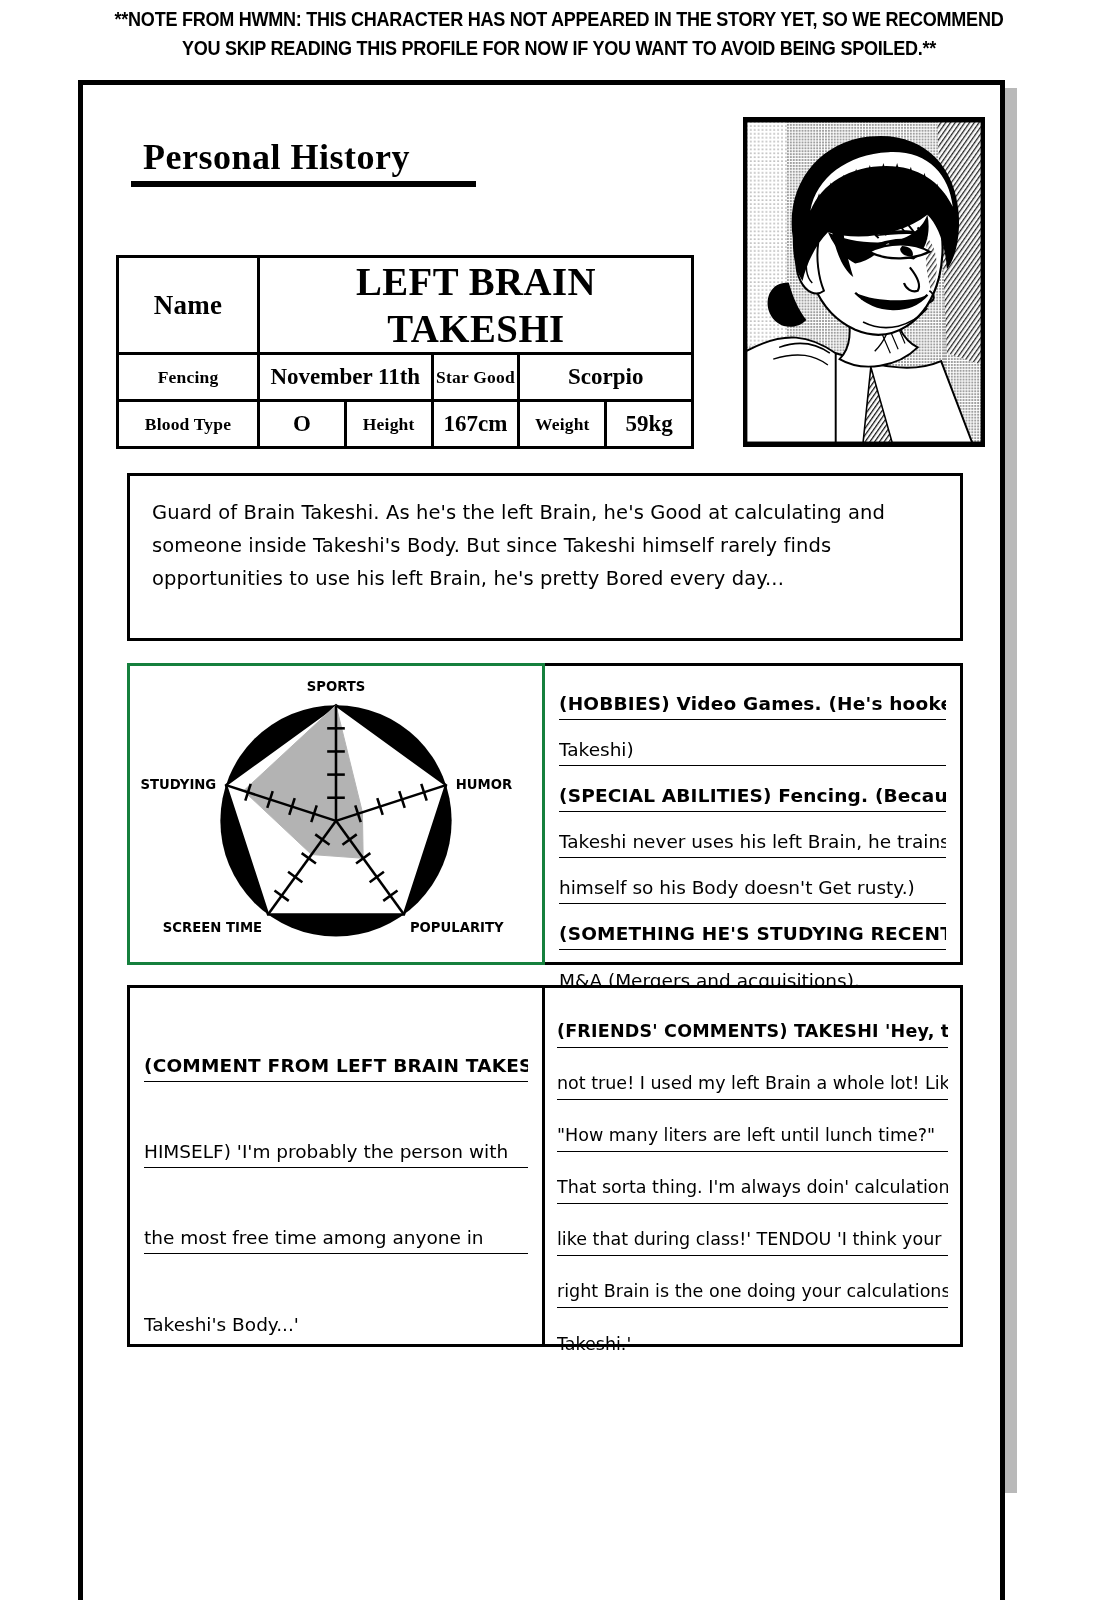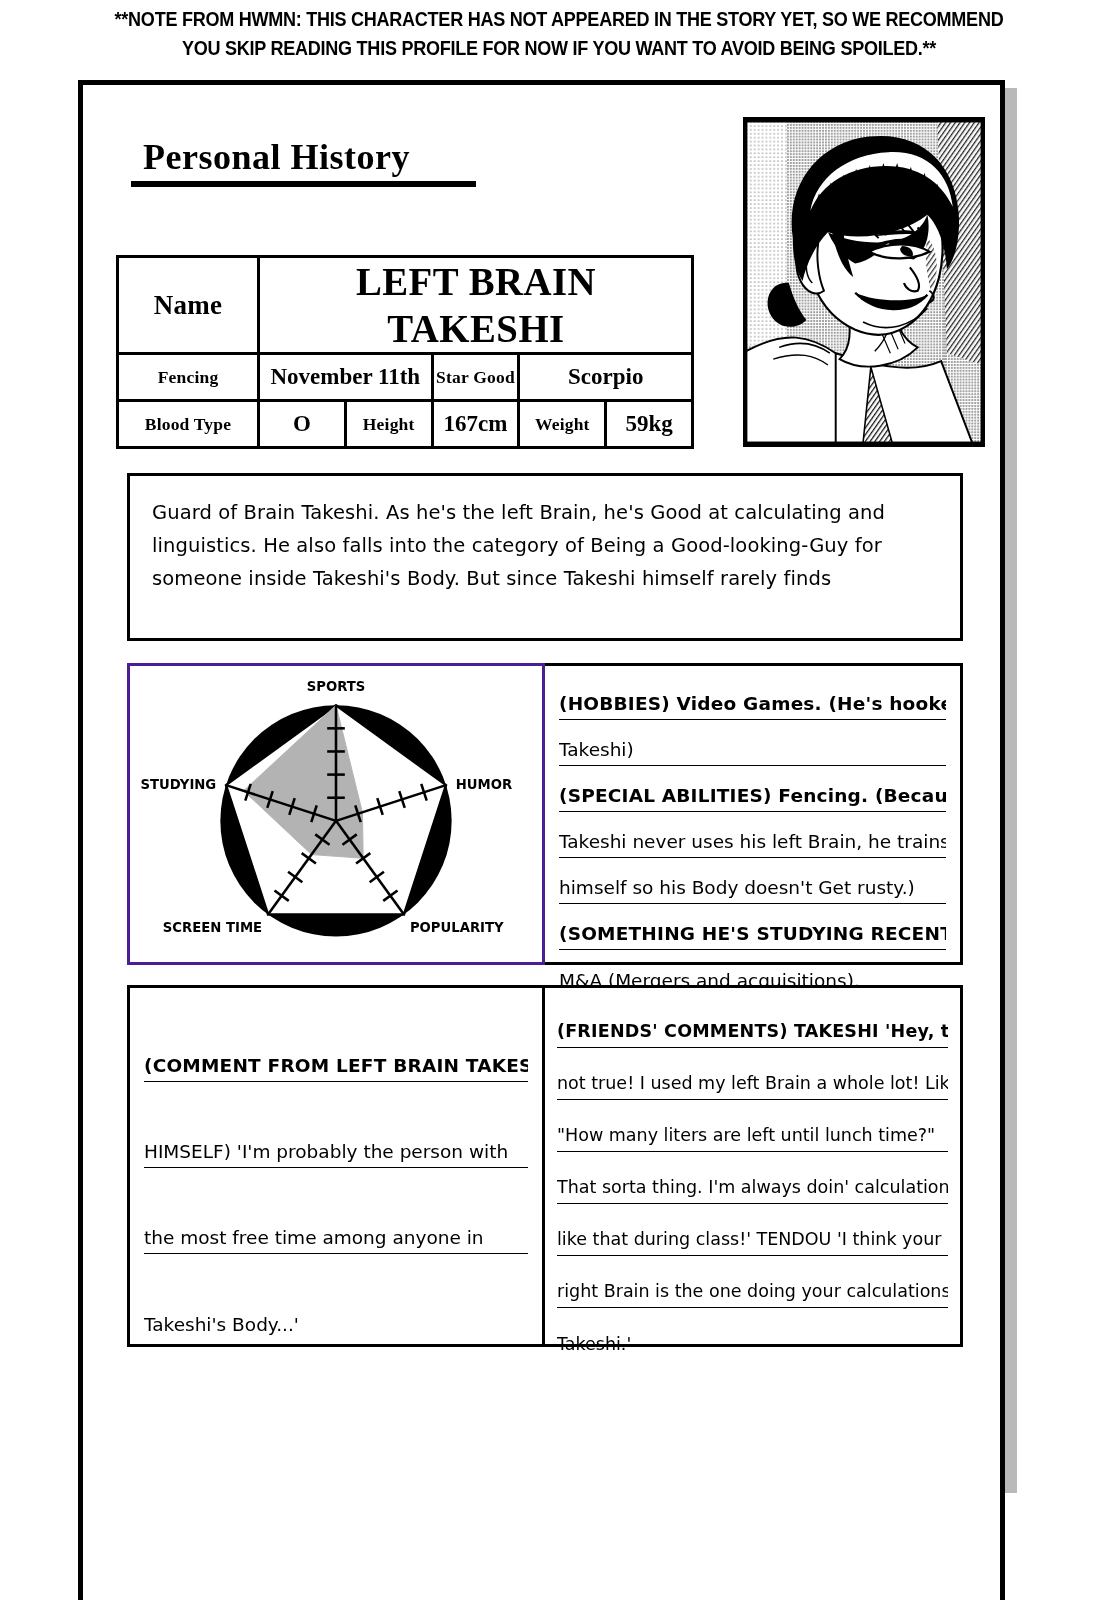--- a/index.html
+++ b/index.html
@@ -114,21 +114,21 @@
   }
 
   
   #mid-section{
     position:absolute;left:44px;top:578px;
     width:836px;height:302px;
     display:flex;
   }
   #radar-panel{
     width:418px;height:302px;
-    border:3px solid #4c1d95;
+    border:3px solid #15803d;
     box-sizing:border-box;
     position:relative;
     background:#fff;
   }
   #radar-panel svg{position:absolute;left:0;top:0;width:100%;height:100%;}
   #hobbies-panel{
     width:418px;height:302px;
     border:3px solid #000;
     border-left:none;
     box-sizing:border-box;
@@ -330,22 +330,22 @@
       <td class="lbl-sm" style="width:78px">Height</td>
       <td class="val" style="width:108px">167cm</td>
       <td class="lbl-sm" style="width:78px">Weight</td>
       <td class="val">59kg</td>
     </tr>
   </tbody>
     </table>
 
   <div id="description-box">
     <div class="hand line">Guard of Brain Takeshi. As he's the left Brain, he's Good at calculating and</div>
-    <div class="hand line">linguistics. He also falls into the category of Being a Good-looking-Guy for</div>
     <div class="hand line">someone inside Takeshi's Body. But since Takeshi himself rarely finds</div>
+    <div class="hand line">opportunities to use his left Brain, he's pretty Bored every day...</div>
   </div>
 
   <div id="mid-section">
 
     <div id="radar-panel">
       <svg viewBox="0 0 418 302">
 
         <circle id="radar-disc" cx="209" cy="158" r="118" fill="#000000"></circle>
 
         <polygon id="radar-pentagon" fill="#ffffff" stroke="#000000" stroke-width="2.5" points="209.00,40.00 321.22,121.54 278.36,253.46 139.64,253.46 96.78,121.54"></polygon>

